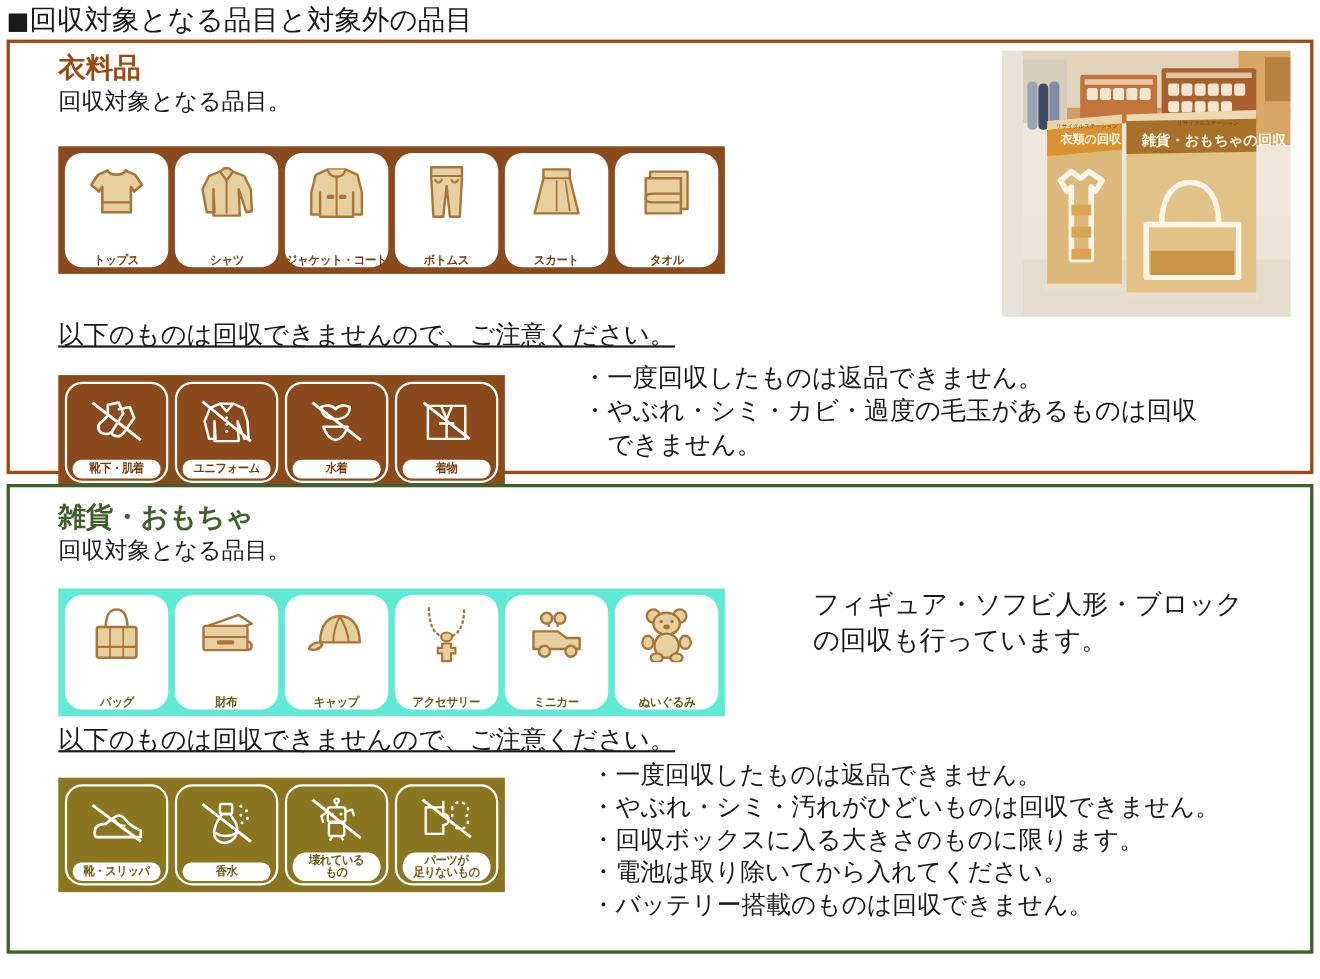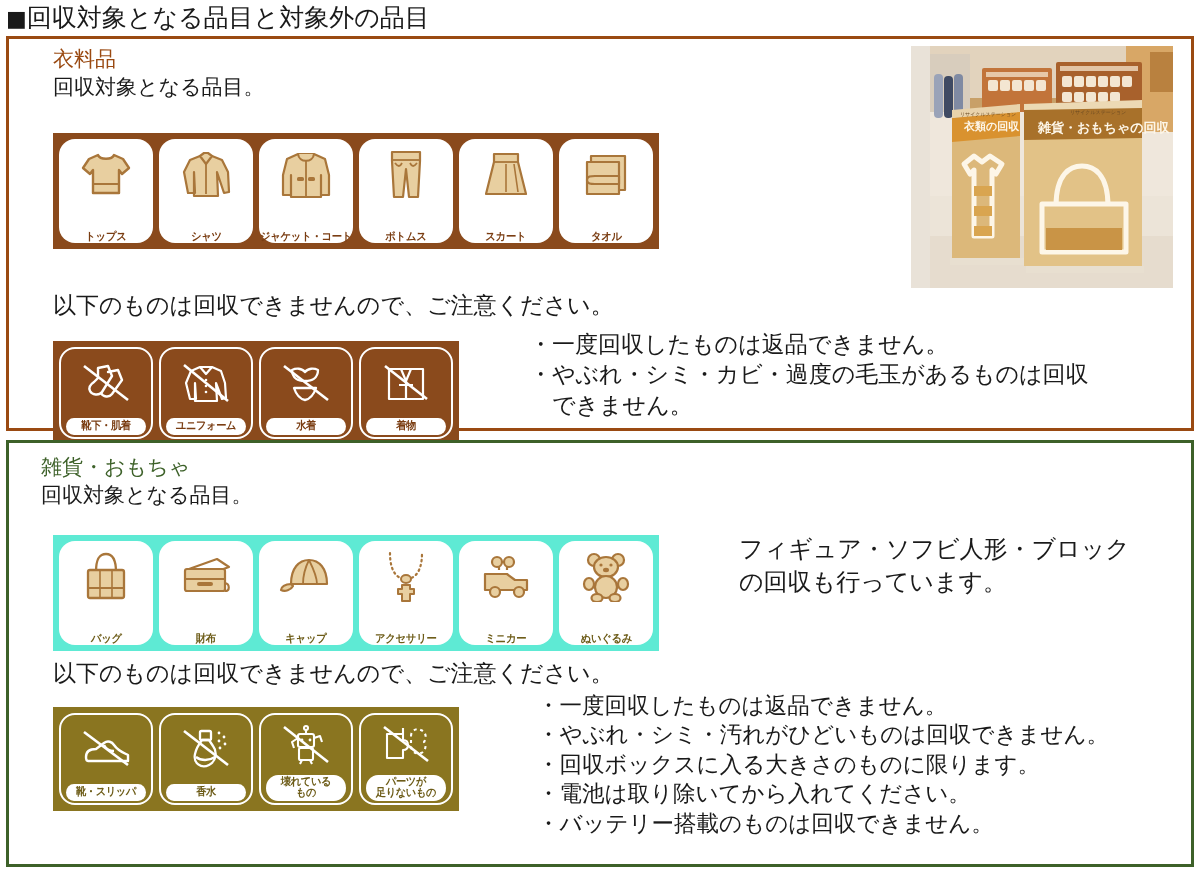--- a/index.html
+++ b/index.html
@@ -21,27 +21,27 @@
     white-space: nowrap;
   }
   .page-heading .marker { font-size: 22px; }
 
   
   .panel { position: relative; margin: 0 6px; background: #fff; }
   .panel-clothing { border: 3px solid #9a4a12; height: 395px; }
   .panel-goods    { border: 3px solid #3d6129; height: 427px; margin-top: 9px; }
 
   .panel-inner { position: relative; width: 100%; height: 100%; padding: 8px 0 0 44px; }
-  .panel-goods .panel-inner { padding-left: 32px; padding-top: 12px; }
-
-  .sec-title { font-size: 21px; font-weight: normal; line-height: 1.2; }
+  .panel-goods .panel-inner { padding-left: 44px; padding-top: 12px; }
+
+  .sec-title { font-size: 25px; font-weight: bold; line-height: 1.2; }
   .sec-title-brown { color: #9a4a12; }
   .sec-title-green { color: #3d6129; }
   .sec-sub { font-size: 21px; line-height: 1.35; margin-top: 1px; }
-  .caution-line { font-size: 23px; line-height: 1.3; }
+  .caution-line { font-size: 23px; line-height: 1.3; text-decoration: underline; }
 
   
   .band { display: inline-flex; padding: 6px; gap: 6px; }
   .band-clothing-ok   { background: #8a4a1c; }
   .band-clothing-ng   { background: #8a4a1c; align-items: center; }
   .band-goods-ok      { background: #5eead4; }
   .band-goods-ng      { background: #8a7520; }
 
   
   .tile-ok {

